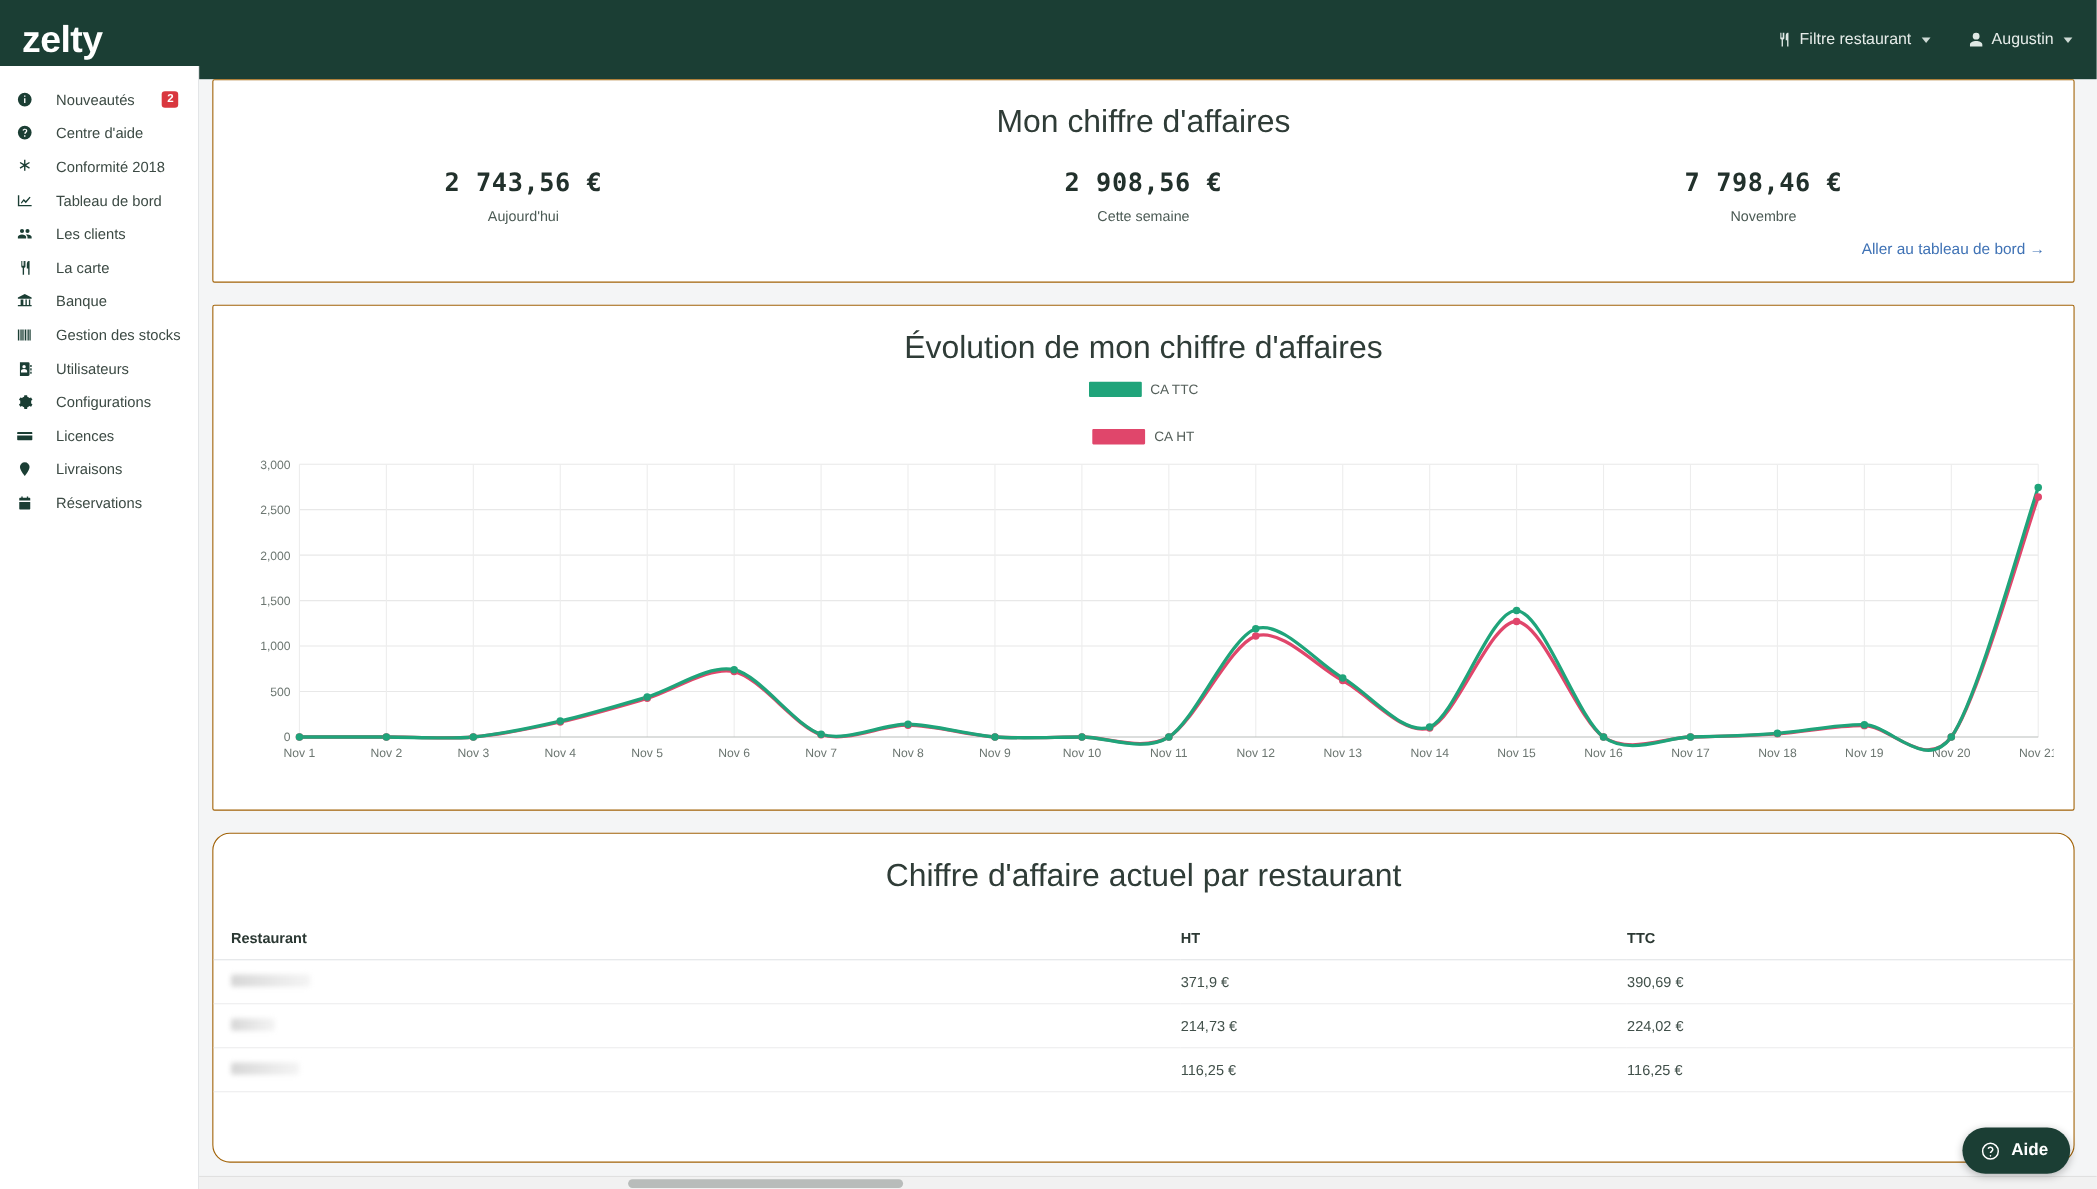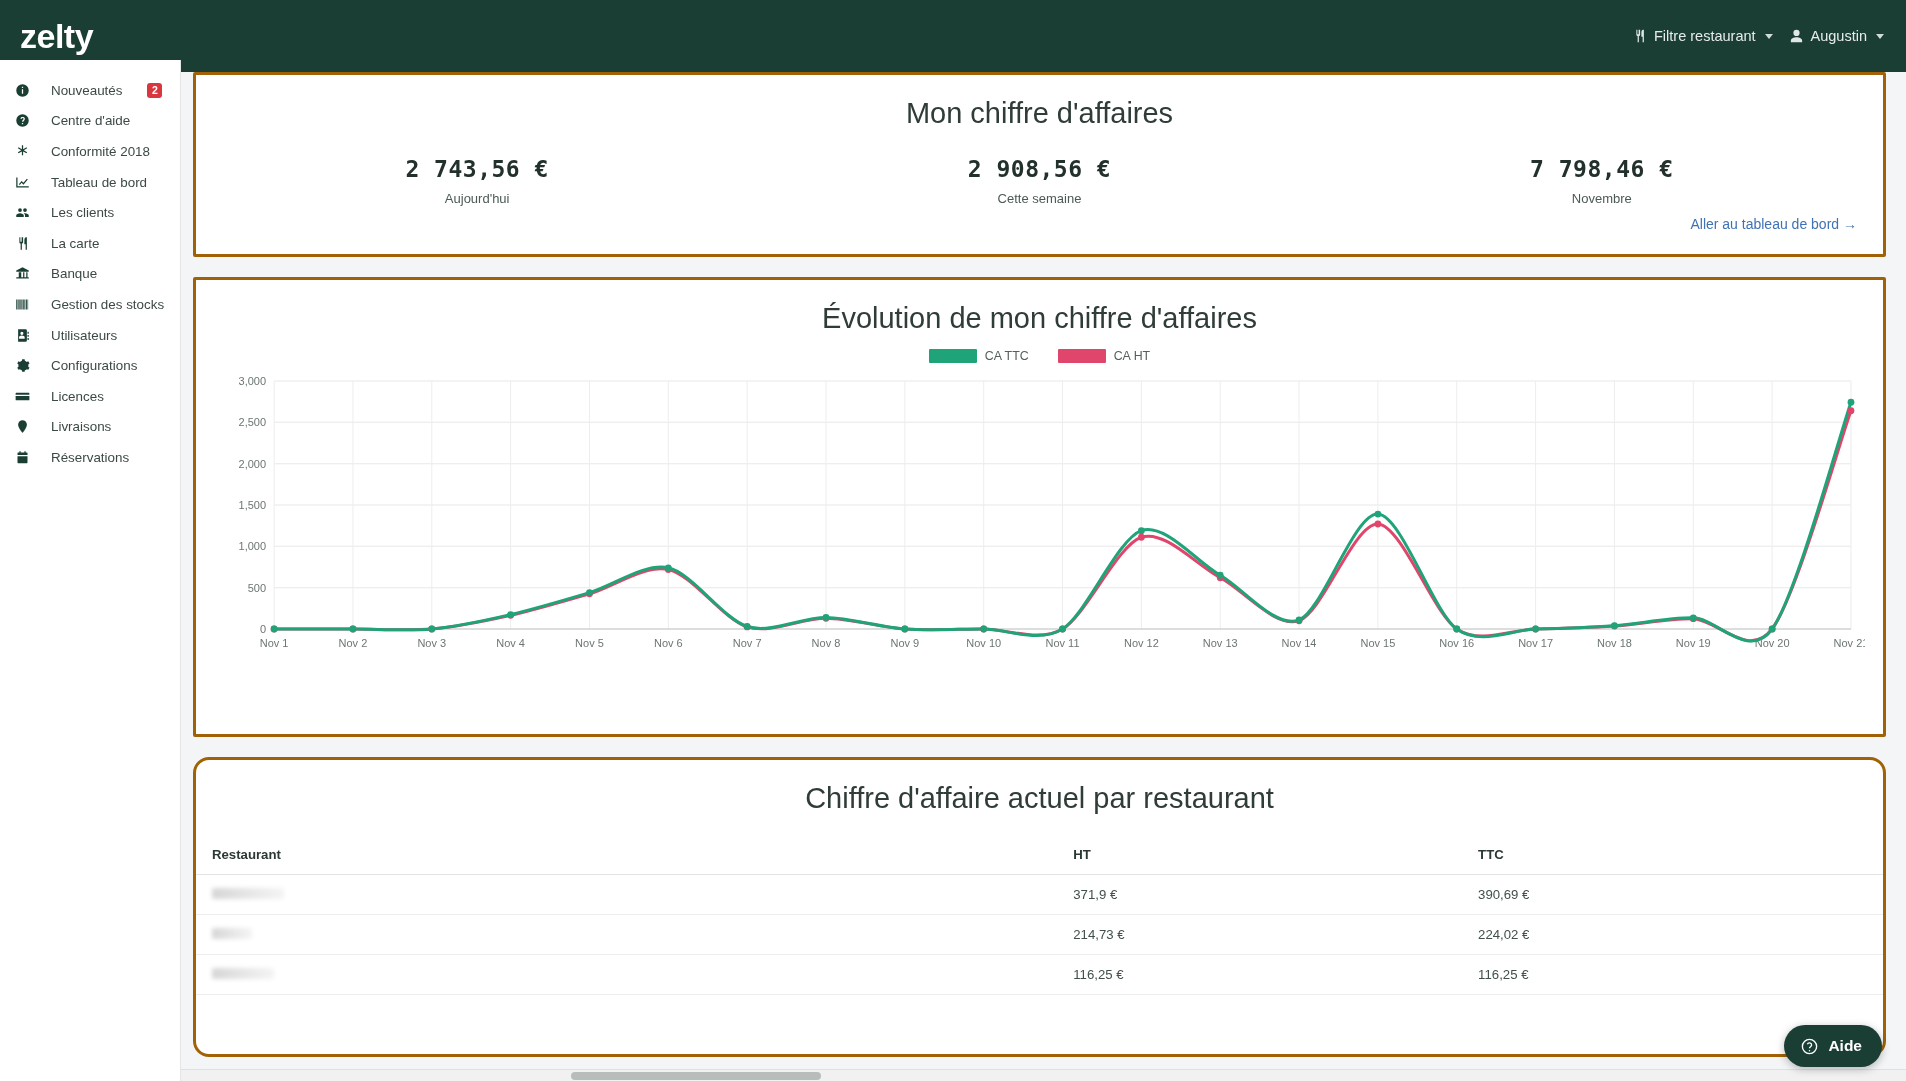--- a/index.html
+++ b/index.html
@@ -17,21 +17,21 @@
     background: #1b3e34;
     display: flex; align-items: center;
   }
   #brand {
     width: 220px; padding-left: 20px;
     color: #ffffff; font-size: 34px; font-weight: 700;
     letter-spacing: -0.5px;
   }
   #topbar-right {
     margin-left: auto; display: flex; align-items: center;
-    gap: 16px; padding-right: 22px;
+    gap: 34px; padding-right: 22px;
     color: #e6ece9; font-size: 14.5px;
   }
   .topbar-menu { display: flex; align-items: center; gap: 7px; cursor: pointer; }
   .caret {
     width: 0; height: 0; margin-left: 2px;
     border-left: 4px solid transparent;
     border-right: 4px solid transparent;
     border-top: 5px solid #cfdbd6;
   }
   .tb-ico { display: inline-flex; width: 15px; height: 16px; }
@@ -67,21 +67,21 @@
 
   
   #main {
     position: absolute; top: 60px; left: 181px;
     width: 1725px; height: 1021px;
     padding: 12px 20px 0 12px;
     overflow: hidden;
   }
   .card {
     background: #ffffff;
-    border: 3px solid #a16207;
+    border: 1px solid #a16207;
     border-radius: 2px;
     margin-bottom: 20px;
   }
   .card-title {
     text-align: center;
     color: #2f3c37;
     font-weight: 400;
     padding-top: 22px;
   }
   #kpi-title { font-size: 29px; }
@@ -102,21 +102,21 @@
   .kpi-label { font-size: 13px; color: #4b5a54; margin-top: 9px; }
   #kpi-link {
     position: absolute; right: 26px; bottom: 22px;
     color: #3f72b5; font-size: 14px; text-decoration: none; cursor: pointer;
   }
 
   
   #chart-card { height: 460px; position: relative; }
   #legend {
     display: flex; justify-content: center; align-items: center;
-    gap: 29px; margin-top: 14px;
+    gap: 29px; margin-top: 14px; flex-direction: column;
   }
   .legend-item { display: flex; align-items: center; gap: 8px; }
   .legend-swatch { width: 48px; height: 14px; border-radius: 1px; }
   .legend-label { font-size: 12.4px; color: #55605b; }
 
   #plot-wrap {
     position: relative;
     margin: 8px 18px 0 26px;
     height: 288px;
   }

